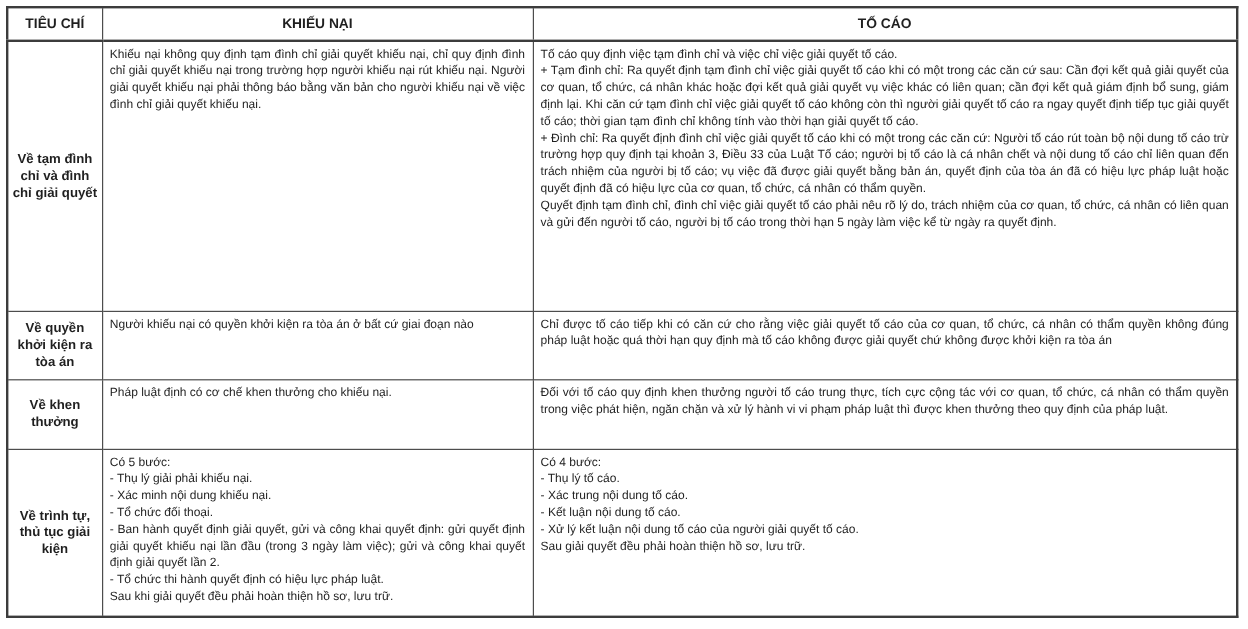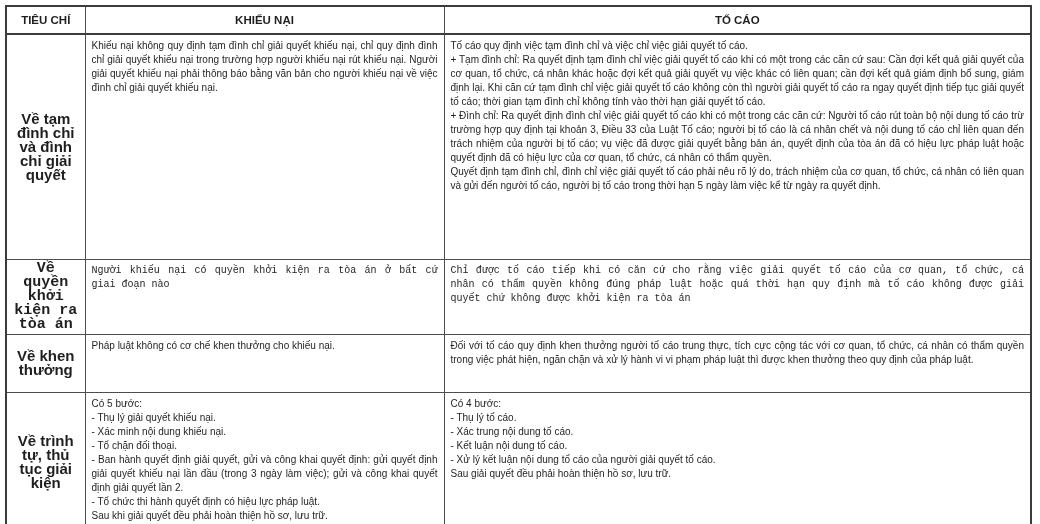--- a/index.html
+++ b/index.html
@@ -12,21 +12,21 @@
     border-collapse: collapse; table-layout: fixed;
     border: 2px solid #3c3c3c;
   }
   table.cmp th, table.cmp td { border: 1px solid #4d4d4d; }
   table.cmp th {
     font-size: 11.5px; font-weight: bold; text-align: center;
     vertical-align: middle; padding: 2px 4px;
     border-bottom: 2px solid #3c3c3c;
   }
   td.label-cell {
-    font-size: 15px; font-weight: bold; text-align: center;
+    font-size: 11px; font-weight: bold; text-align: center;
     vertical-align: middle; line-height: 14px; padding: 2px 3px;
   }
   td.content-cell {
     vertical-align: top; padding: 4px 6px 2px 6px;
     font-size: 10px; line-height: 14px;
   }
   td.content-cell p { text-align: justify; }
   col.c1 { width: 79px; }
   col.c2 { width: 359px; }
 </style>
@@ -53,45 +53,45 @@
         <td class="content-cell">
           <p>Khiếu nại không quy định tạm đình chỉ giải quyết khiếu nại, chỉ quy định đình chỉ giải quyết khiếu nại trong trường hợp người khiếu nại rút khiếu nại. Người giải quyết khiếu nại phải thông báo bằng văn bản cho người khiếu nại về việc đình chỉ giải quyết khiếu nại.</p>
         </td>
         <td class="content-cell">
           <p>Tố cáo quy định việc tạm đình chỉ và việc chỉ việc giải quyết tố cáo.</p>
           <p>+ Tạm đình chỉ: Ra quyết định tạm đình chỉ việc giải quyết tố cáo khi có một trong các căn cứ sau: Cần đợi kết quả giải quyết của cơ quan, tổ chức, cá nhân khác hoặc đợi kết quả giải quyết vụ việc khác có liên quan; cần đợi kết quả giám định bổ sung, giám định lại. Khi căn cứ tạm đình chỉ việc giải quyết tố cáo không còn thì người giải quyết tố cáo ra ngay quyết định tiếp tục giải quyết tố cáo; thời gian tạm đình chỉ không tính vào thời hạn giải quyết tố cáo.</p>
           <p>+ Đình chỉ: Ra quyết định đình chỉ việc giải quyết tố cáo khi có một trong các căn cứ: Người tố cáo rút toàn bộ nội dung tố cáo trừ trường hợp quy định tại khoản 3, Điều 33 của Luật Tố cáo; người bị tố cáo là cá nhân chết và nội dung tố cáo chỉ liên quan đến trách nhiệm của người bị tố cáo; vụ việc đã được giải quyết bằng bản án, quyết định của tòa án đã có hiệu lực pháp luật hoặc quyết định đã có hiệu lực của cơ quan, tổ chức, cá nhân có thẩm quyền.</p>
           <p>Quyết định tạm đình chỉ, đình chỉ việc giải quyết tố cáo phải nêu rõ lý do, trách nhiệm của cơ quan, tổ chức, cá nhân có liên quan và gửi đến người tố cáo, người bị tố cáo trong thời hạn 5 ngày làm việc kể từ ngày ra quyết định.</p>
         </td>
       </tr>
-      <tr style="height:57px;font-family:Liberation Mono, monospace;">
+      <tr style="height:57px;">
         <td class="label-cell">Về quyền khởi kiện ra tòa án</td>
         <td class="content-cell">
           <p>Người khiếu nại có quyền khởi kiện ra tòa án ở bất cứ giai đoạn nào</p>
         </td>
         <td class="content-cell">
           <p>Chỉ được tố cáo tiếp khi có căn cứ cho rằng việc giải quyết tố cáo của cơ quan, tổ chức, cá nhân có thẩm quyền không đúng pháp luật hoặc quá thời hạn quy định mà tố cáo không được giải quyết chứ không được khởi kiện ra tòa án</p>
         </td>
       </tr>
       <tr style="height:58px;">
         <td class="label-cell">Về khen thưởng</td>
         <td class="content-cell">
-          <p>Pháp luật không có cơ chế khen thưởng cho khiếu nại.</p>
+          <p>Pháp luật định có cơ chế khen thưởng cho khiếu nại.</p>
         </td>
         <td class="content-cell">
           <p>Đối với tố cáo quy định khen thưởng người tố cáo trung thực, tích cực cộng tác với cơ quan, tổ chức, cá nhân có thẩm quyền trong việc phát hiện, ngăn chặn và xử lý hành vi vi phạm pháp luật thì được khen thưởng theo quy định của pháp luật.</p>
         </td>
       </tr>
       <tr style="height:140px;">
         <td class="label-cell">Về trình tự, thủ tục giải kiện</td>
         <td class="content-cell">
           <p>Có 5 bước:</p>
-          <p>- Thụ lý giải quyết khiếu nại.</p>
+          <p>- Thụ lý giải phải khiếu nại.</p>
           <p>- Xác minh nội dung khiếu nại.</p>
-          <p>- Tổ chặn đối thoại.</p>
+          <p>- Tổ chức đối thoại.</p>
           <p>- Ban hành quyết định giải quyết, gửi và công khai quyết định: gửi quyết định giải quyết khiếu nại lần đầu (trong 3 ngày làm việc); gửi và công khai quyết định giải quyết lần 2.</p>
           <p>- Tổ chức thi hành quyết định có hiệu lực pháp luật.</p>
           <p>Sau khi giải quyết đều phải hoàn thiện hồ sơ, lưu trữ.</p>
         </td>
         <td class="content-cell">
           <p>Có 4 bước:</p>
           <p>- Thụ lý tố cáo.</p>
           <p>- Xác trung nội dung tố cáo.</p>
           <p>- Kết luận nội dung tố cáo.</p>
           <p>- Xử lý kết luận nội dung tố cáo của người giải quyết tố cáo.</p>

